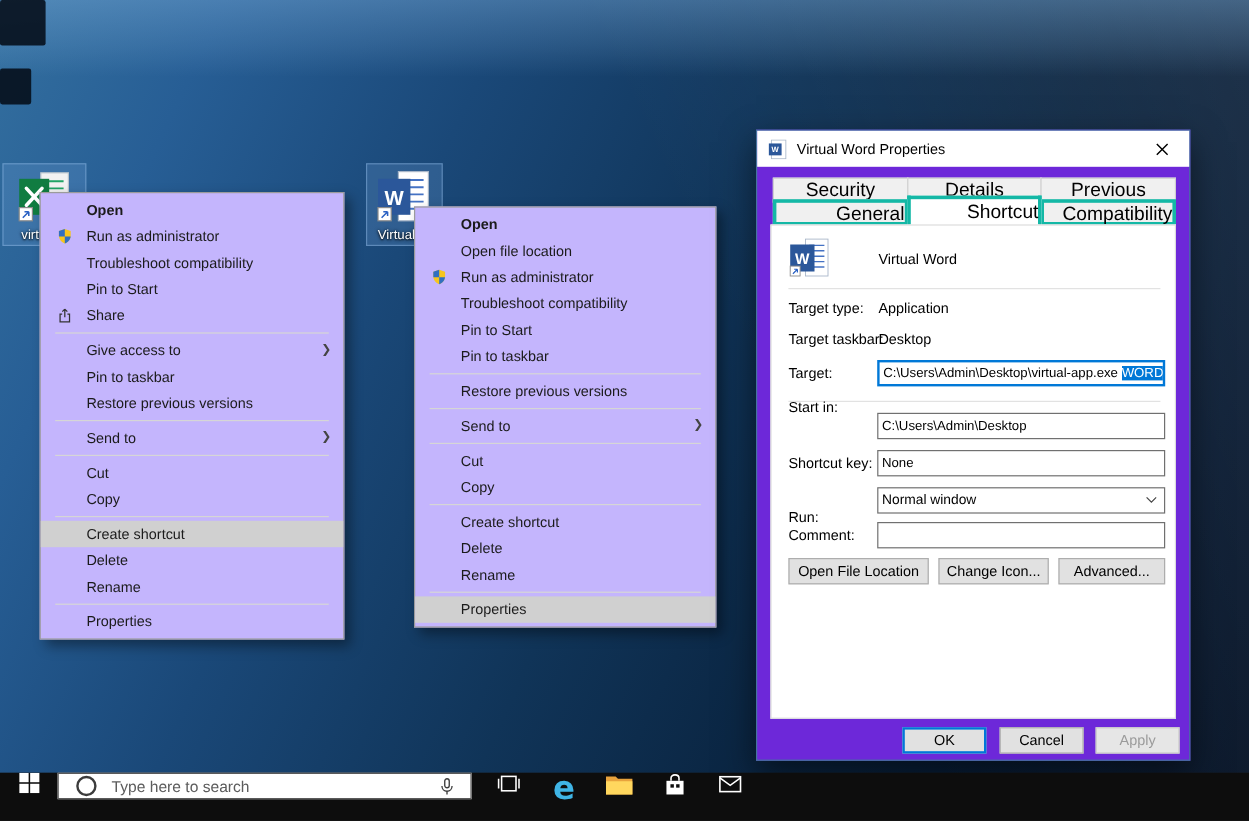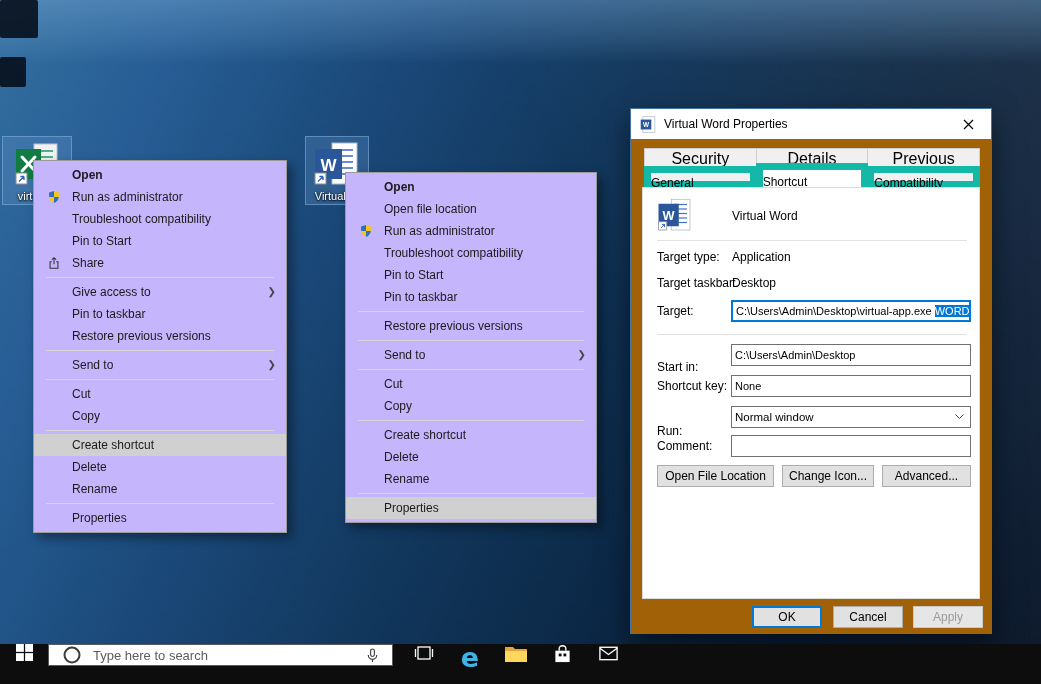--- a/index.html
+++ b/index.html
@@ -34,34 +34,34 @@
     padding-left:38px;padding-right:26px;font-size:12px;color:#1b1b1b;cursor:default;}
   .menu-item.bold .mi-label{font-weight:bold;}
   .menu-item.hl{background:#d0d0d0;}
   .mi-icon{position:absolute;left:12px;top:3px;width:16px;height:16px;
     display:flex;align-items:center;justify-content:center;}
   .mi-label{flex:1;white-space:nowrap;}
   .mi-arrow{position:absolute;right:10px;top:0;line-height:22px;font-size:10px;color:#444;}
   .menu-sep{height:1px;background:#d6d6d6;margin:3px 12px;}
 
   
-  .dialog{position:absolute;left:630px;top:108px;width:362px;height:526px;background:#a16207;
+  .dialog{position:absolute;left:630px;top:108px;width:362px;height:526px;background:#6d28d9;
     border:1px solid #45749f;box-shadow:0 10px 26px rgba(0,0,0,.5);z-index:30;font-size:12px;color:#000;}
   .titlebar{position:absolute;left:0;top:0;right:0;height:30px;background:#fff;
     display:flex;align-items:center;}
   .titlebar .t-icon{margin-left:9px;width:17px;height:17px;}
   .titlebar .t-text{margin-left:7px;font-size:12px;color:#000;}
   .close-btn{position:absolute;right:0;top:0;width:45px;height:30px;display:flex;
     align-items:center;justify-content:center;}
   .tabs-back{position:absolute;left:13px;right:12px;top:39px;height:21px;display:flex;z-index:1;}
   .tabs-back .tab{flex:1;background:#f0f0f0;border:1px solid #cfcfcf;margin-right:-1px;
     text-align:center;line-height:19px;font-size:16px;}
   .tabs-front{position:absolute;left:13px;right:12px;top:57px;height:22px;display:flex;z-index:2;}
-  .tabs-front .tab{flex:1;background:#f0f0f0;border:7px solid #14b8a6;margin-right:-1px;
-    text-align:left;line-height:20px;font-size:12px;}
+  .tabs-front .tab{flex:1;background:#f0f0f0;border:3px solid #14b8a6;margin-right:-1px;
+    text-align:right;line-height:20px;font-size:16px;}
   .tabs-front .tab.active{background:#fff;border-bottom:1px solid #fff;margin-top:-3px;
     line-height:24px;position:relative;z-index:3;}
   .tab-page{position:absolute;left:11px;right:11px;top:78px;height:412px;background:#fff;
     border:1px solid #dcdcdc;z-index:2;}
   .hr{position:absolute;left:14px;right:12px;height:1px;background:#e2e2e2;}
   .fld-label{position:absolute;left:14px;font-size:12px;color:#000;white-space:nowrap;}
   .fld-value{position:absolute;left:89px;font-size:12px;color:#000;white-space:nowrap;}
   .textbox{position:absolute;left:88px;width:240px;height:22px;background:#fff;
     border:1px solid #707070;font-size:11px;line-height:20px;padding:0 3px;
     white-space:pre;overflow:hidden;}
@@ -350,21 +350,21 @@
       <div class="fld-value" style="top:62px;">Application</div>
 
       <div class="fld-label" style="top:88px;">Target taskbar:</div>
       <div class="fld-value" style="top:88px;">Desktop</div>
 
       <div class="fld-label" style="top:116px;">Target:</div>
       <div class="textbox focused" style="top:112px;"><span>C:\Users\Admin\Desktop\virtual-app.exe </span><span class="sel">WORD</span></div>
 
       <div class="hr" style="top:146px;"></div>
 
-      <div class="fld-label" style="top:172px;text-align:center;">Start in:</div>
+      <div class="fld-label" style="top:144px;text-align:center;">Start in:</div>
       <div class="textbox" style="top:156px;">C:\Users\Admin\Desktop</div>
 
       <div class="fld-label" style="top:191px;">Shortcut key:</div>
       <div class="textbox" style="top:187px;">None</div>
 
       <div class="fld-label" style="top:236px;">Run:</div>
       <div class="combo" style="top:218px;">
         <span>Normal window</span>
         <svg class="chev" width="9" height="6" viewBox="0 0 9 6">
           <path d="M0.5 0.5l4 4 4-4" stroke="#444" fill="none"></path>

